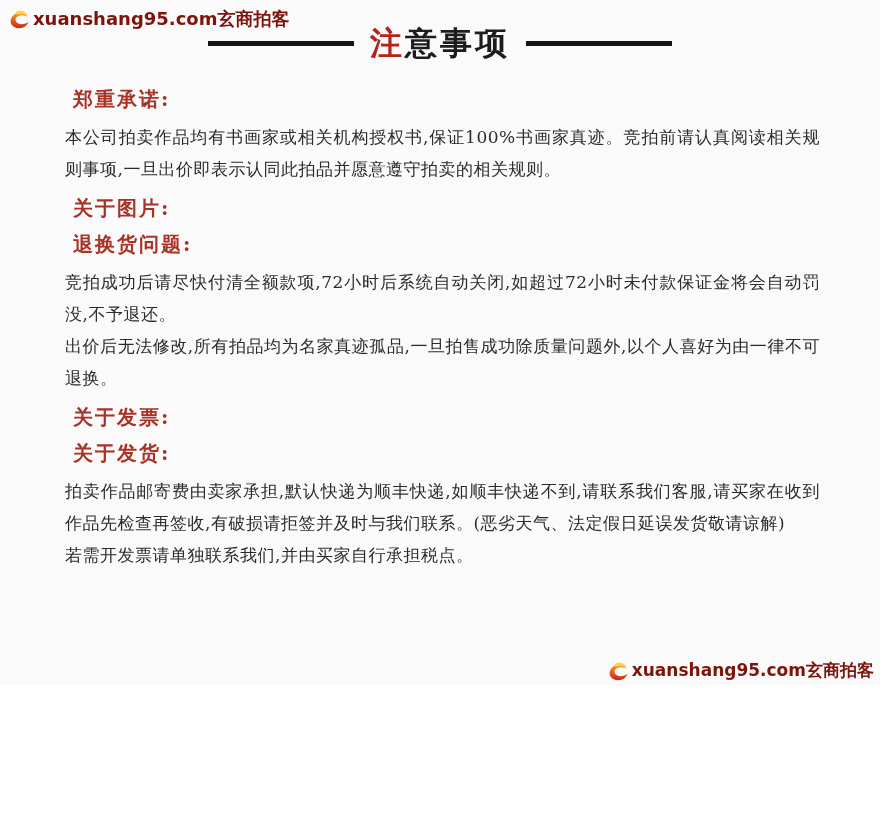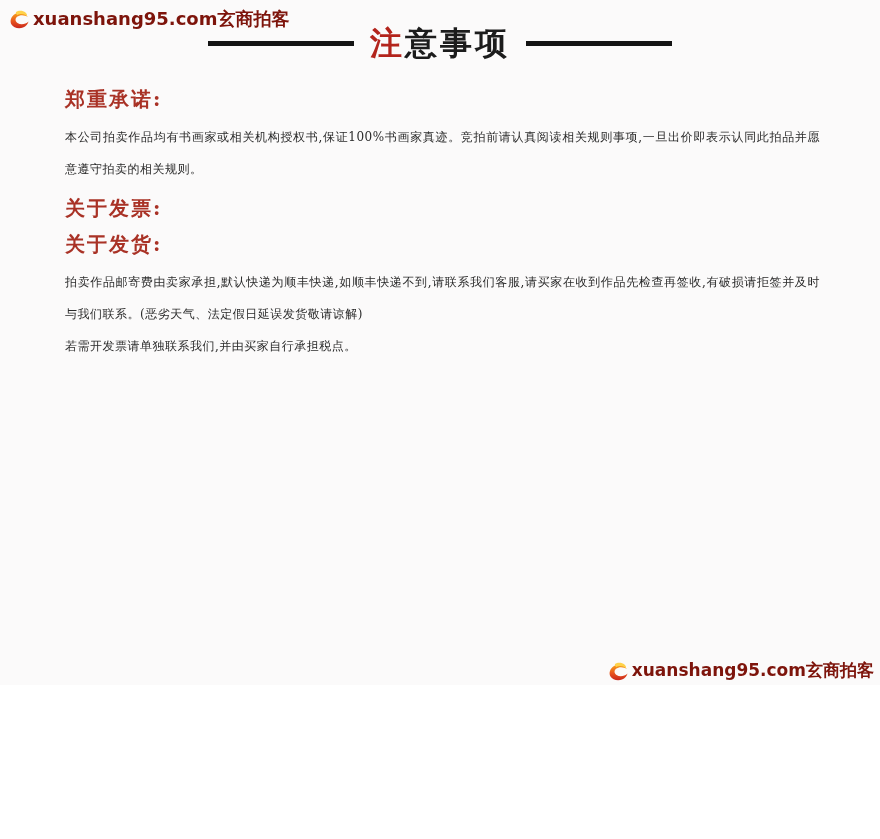--- a/index.html
+++ b/index.html
@@ -59,24 +59,24 @@
   .content {
     padding: 14px 60px 0 65px;
     color: #2b2b2b;
   }
   .sec-heading {
     color: #a93226;
     font-size: 20px;
     font-weight: bold;
     letter-spacing: 2px;
     line-height: 26px;
-    margin: 10px 0 9px;
+    margin: 10px 8px 9px;
   }
   .para {
-    font-size: 12px;
+    font-size: 17px;
     line-height: 32px;
     letter-spacing: 0.5px;
     text-align: justify;
   }
 </style>
 </head>
 <body>
 
 <div class="page">
 
@@ -104,22 +104,28 @@
   </div>
 
   <div class="content">
 
     <div class="section">
       <h2 class="sec-heading">郑重承诺:</h2>
       <p class="para">本公司拍卖作品均有书画家或相关机构授权书,保证100%书画家真迹。竞拍前请认真阅读相关规则事项,一旦出价即表示认同此拍品并愿意遵守拍卖的相关规则。</p>
     </div>
 
     <div class="section">
+      <h2 class="sec-heading">关于图片:</h2>
     </div>
 
+    <div class="section">
+      <h2 class="sec-heading">退换货问题:</h2>
+      <p class="para">竞拍成功后请尽快付清全额款项,72小时后系统自动关闭,如超过72小时未付款保证金将会自动罚没,不予退还。</p>
+      <p class="para">出价后无法修改,所有拍品均为名家真迹孤品,一旦拍售成功除质量问题外,以个人喜好为由一律不可退换。</p>
+    </div>
 
     <div class="section">
       <h2 class="sec-heading">关于发票:</h2>
     </div>
 
     <div class="section">
       <h2 class="sec-heading">关于发货:</h2>
       <p class="para">拍卖作品邮寄费由卖家承担,默认快递为顺丰快递,如顺丰快递不到,请联系我们客服,请买家在收到作品先检查再签收,有破损请拒签并及时与我们联系。(恶劣天气、法定假日延误发货敬请谅解)</p>
     </div>
 

